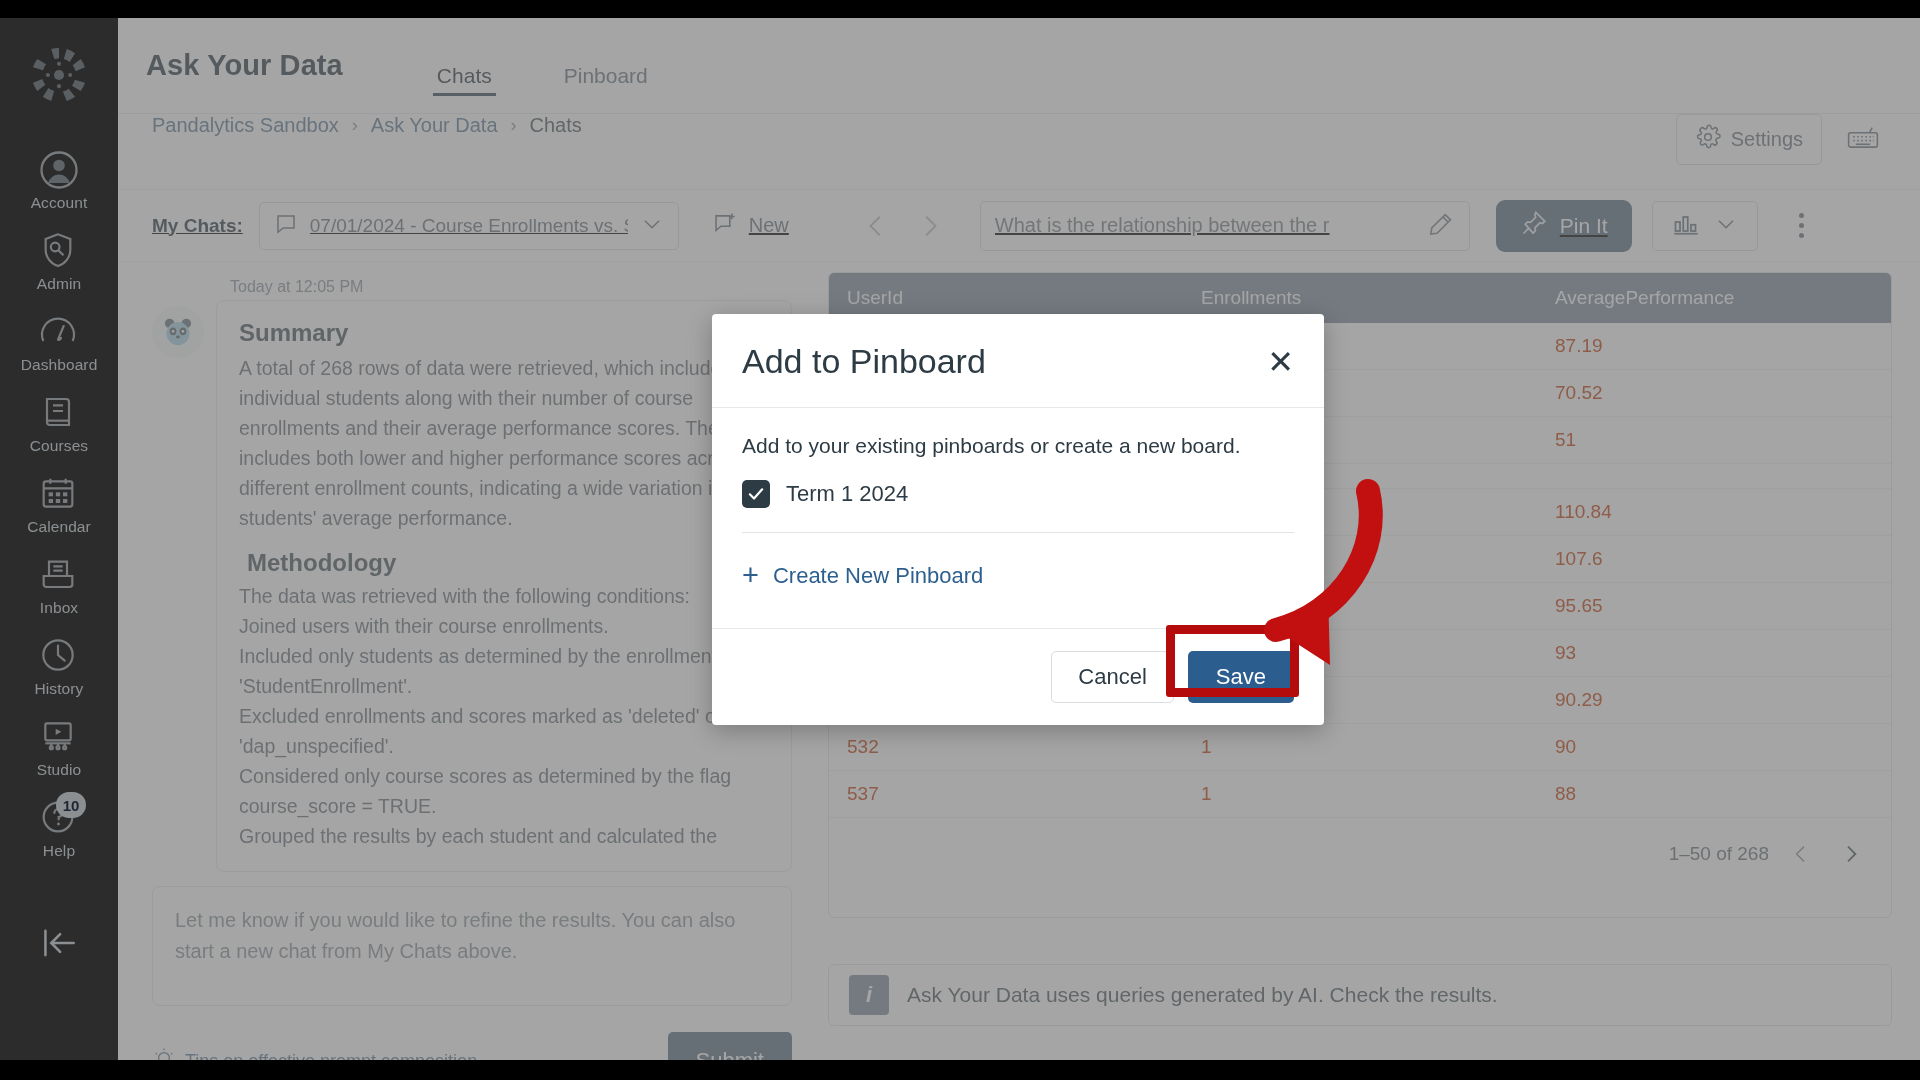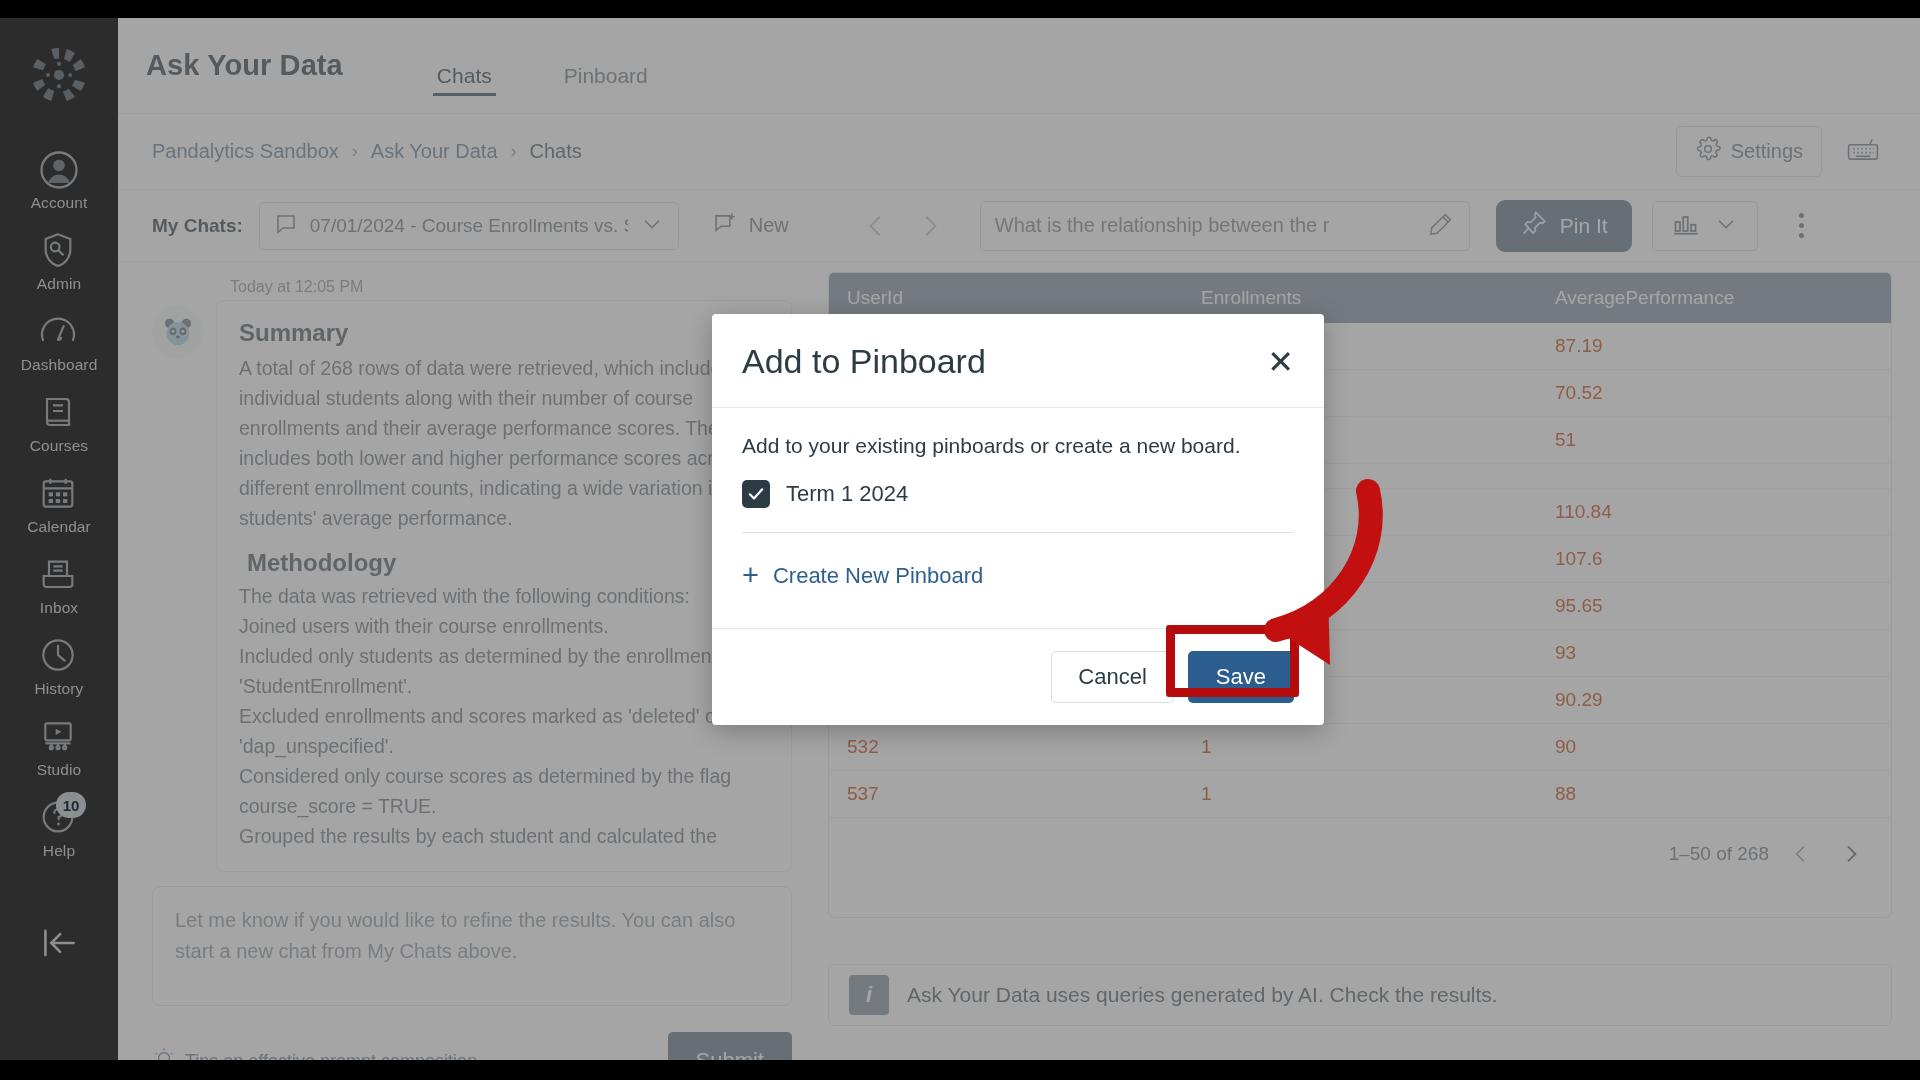--- a/index.html
+++ b/index.html
@@ -61,40 +61,40 @@
     font-size: 21px; color: #2d3b45; padding: 0 4px 12px 4px; margin: 0 32px;
     position: relative; align-self: flex-end; padding-bottom: 26px; cursor: pointer;
   }
   .tab.inactive { color: #6b7780; }
   .tab.active::after {
     content: ''; position: absolute; left: 0; right: 0; bottom: 18px;
     height: 3px; background: #394b58;
   }
 
   .crumbrow {
-    height: 76px; display: flex; align-items: center;
+    height: 76px; display: flex; align-items: flex-start;
     padding: 0 34px 0 34px; justify-content: space-between;
     border-bottom: 1px solid #eceef0;
   }
   .crumbs { display: flex; align-items: center; font-size: 20px; }
   .crumb-link { color: #5f7d95; text-decoration: none; }
   .crumb-sep { color: #8b979f; margin: 0 13px; font-size: 18px; }
   .crumb-cur { color: #4c5a63; }
   .crumb-actions { display: flex; align-items: center; gap: 18px; }
   .settings-btn {
     display: flex; align-items: center; gap: 10px;
     border: 1px solid #d9dde0; border-radius: 5px;
     padding: 9px 18px; color: #6b7780; font-size: 20px; background: #fff; cursor: pointer;
   }
   .kb-btn { padding: 6px; background: none; border: none; cursor: pointer; }
 
   
   .toolbar {
     height: 72px; display: flex; align-items: center;
-    padding: 0 40px 0 34px; gap: 0; border-bottom: 1px solid #f0f1f3;
+    padding: 0 40px 0 34px; gap: 0; border-bottom: 1px solid #f0f1f3; text-decoration: underline;
   }
   .mychats-label { font-size: 19px; font-weight: 700; color: #2d3b45; margin-right: 16px; white-space: nowrap; }
   .chat-select {
     display: flex; align-items: center; gap: 11px;
     border: 1px solid #d9dde0; border-radius: 5px; height: 48px;
     padding: 0 13px; width: 420px; background: #fff; cursor: pointer;
   }
   .chat-select .sel-text {
     font-size: 19px; color: #6b7780; flex: 1; overflow: hidden;
     white-space: nowrap; text-overflow: clip;

